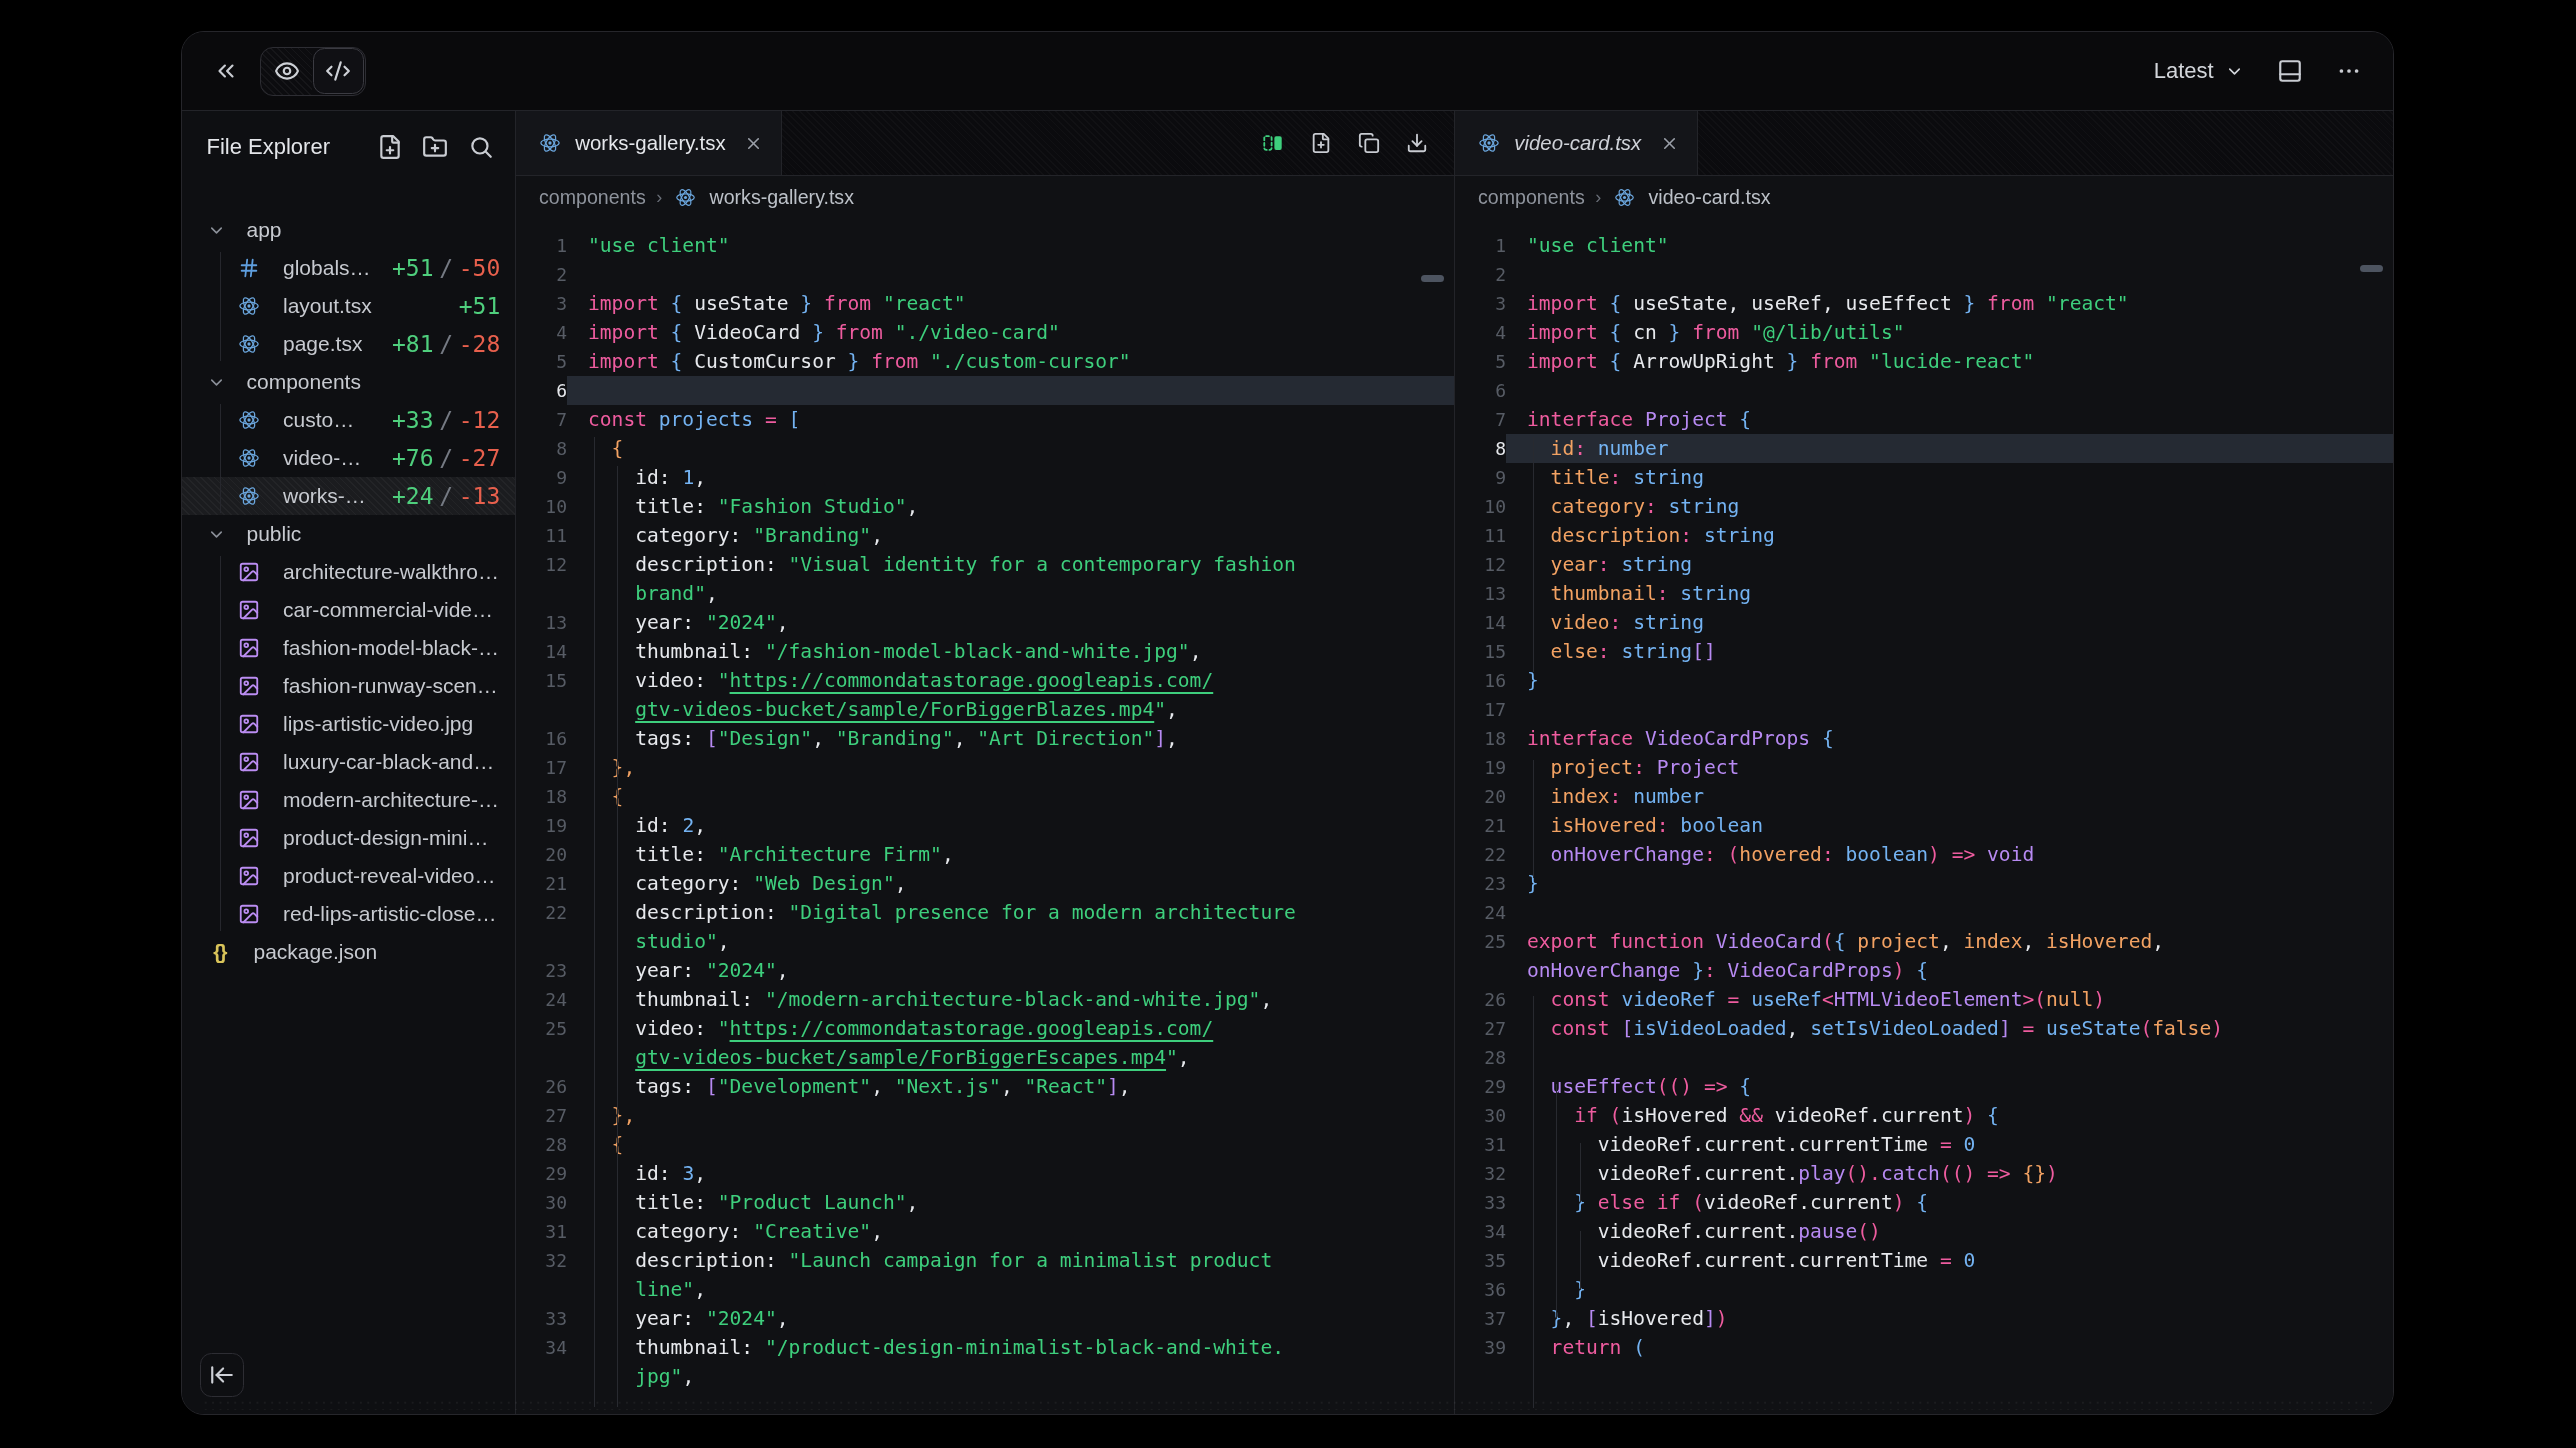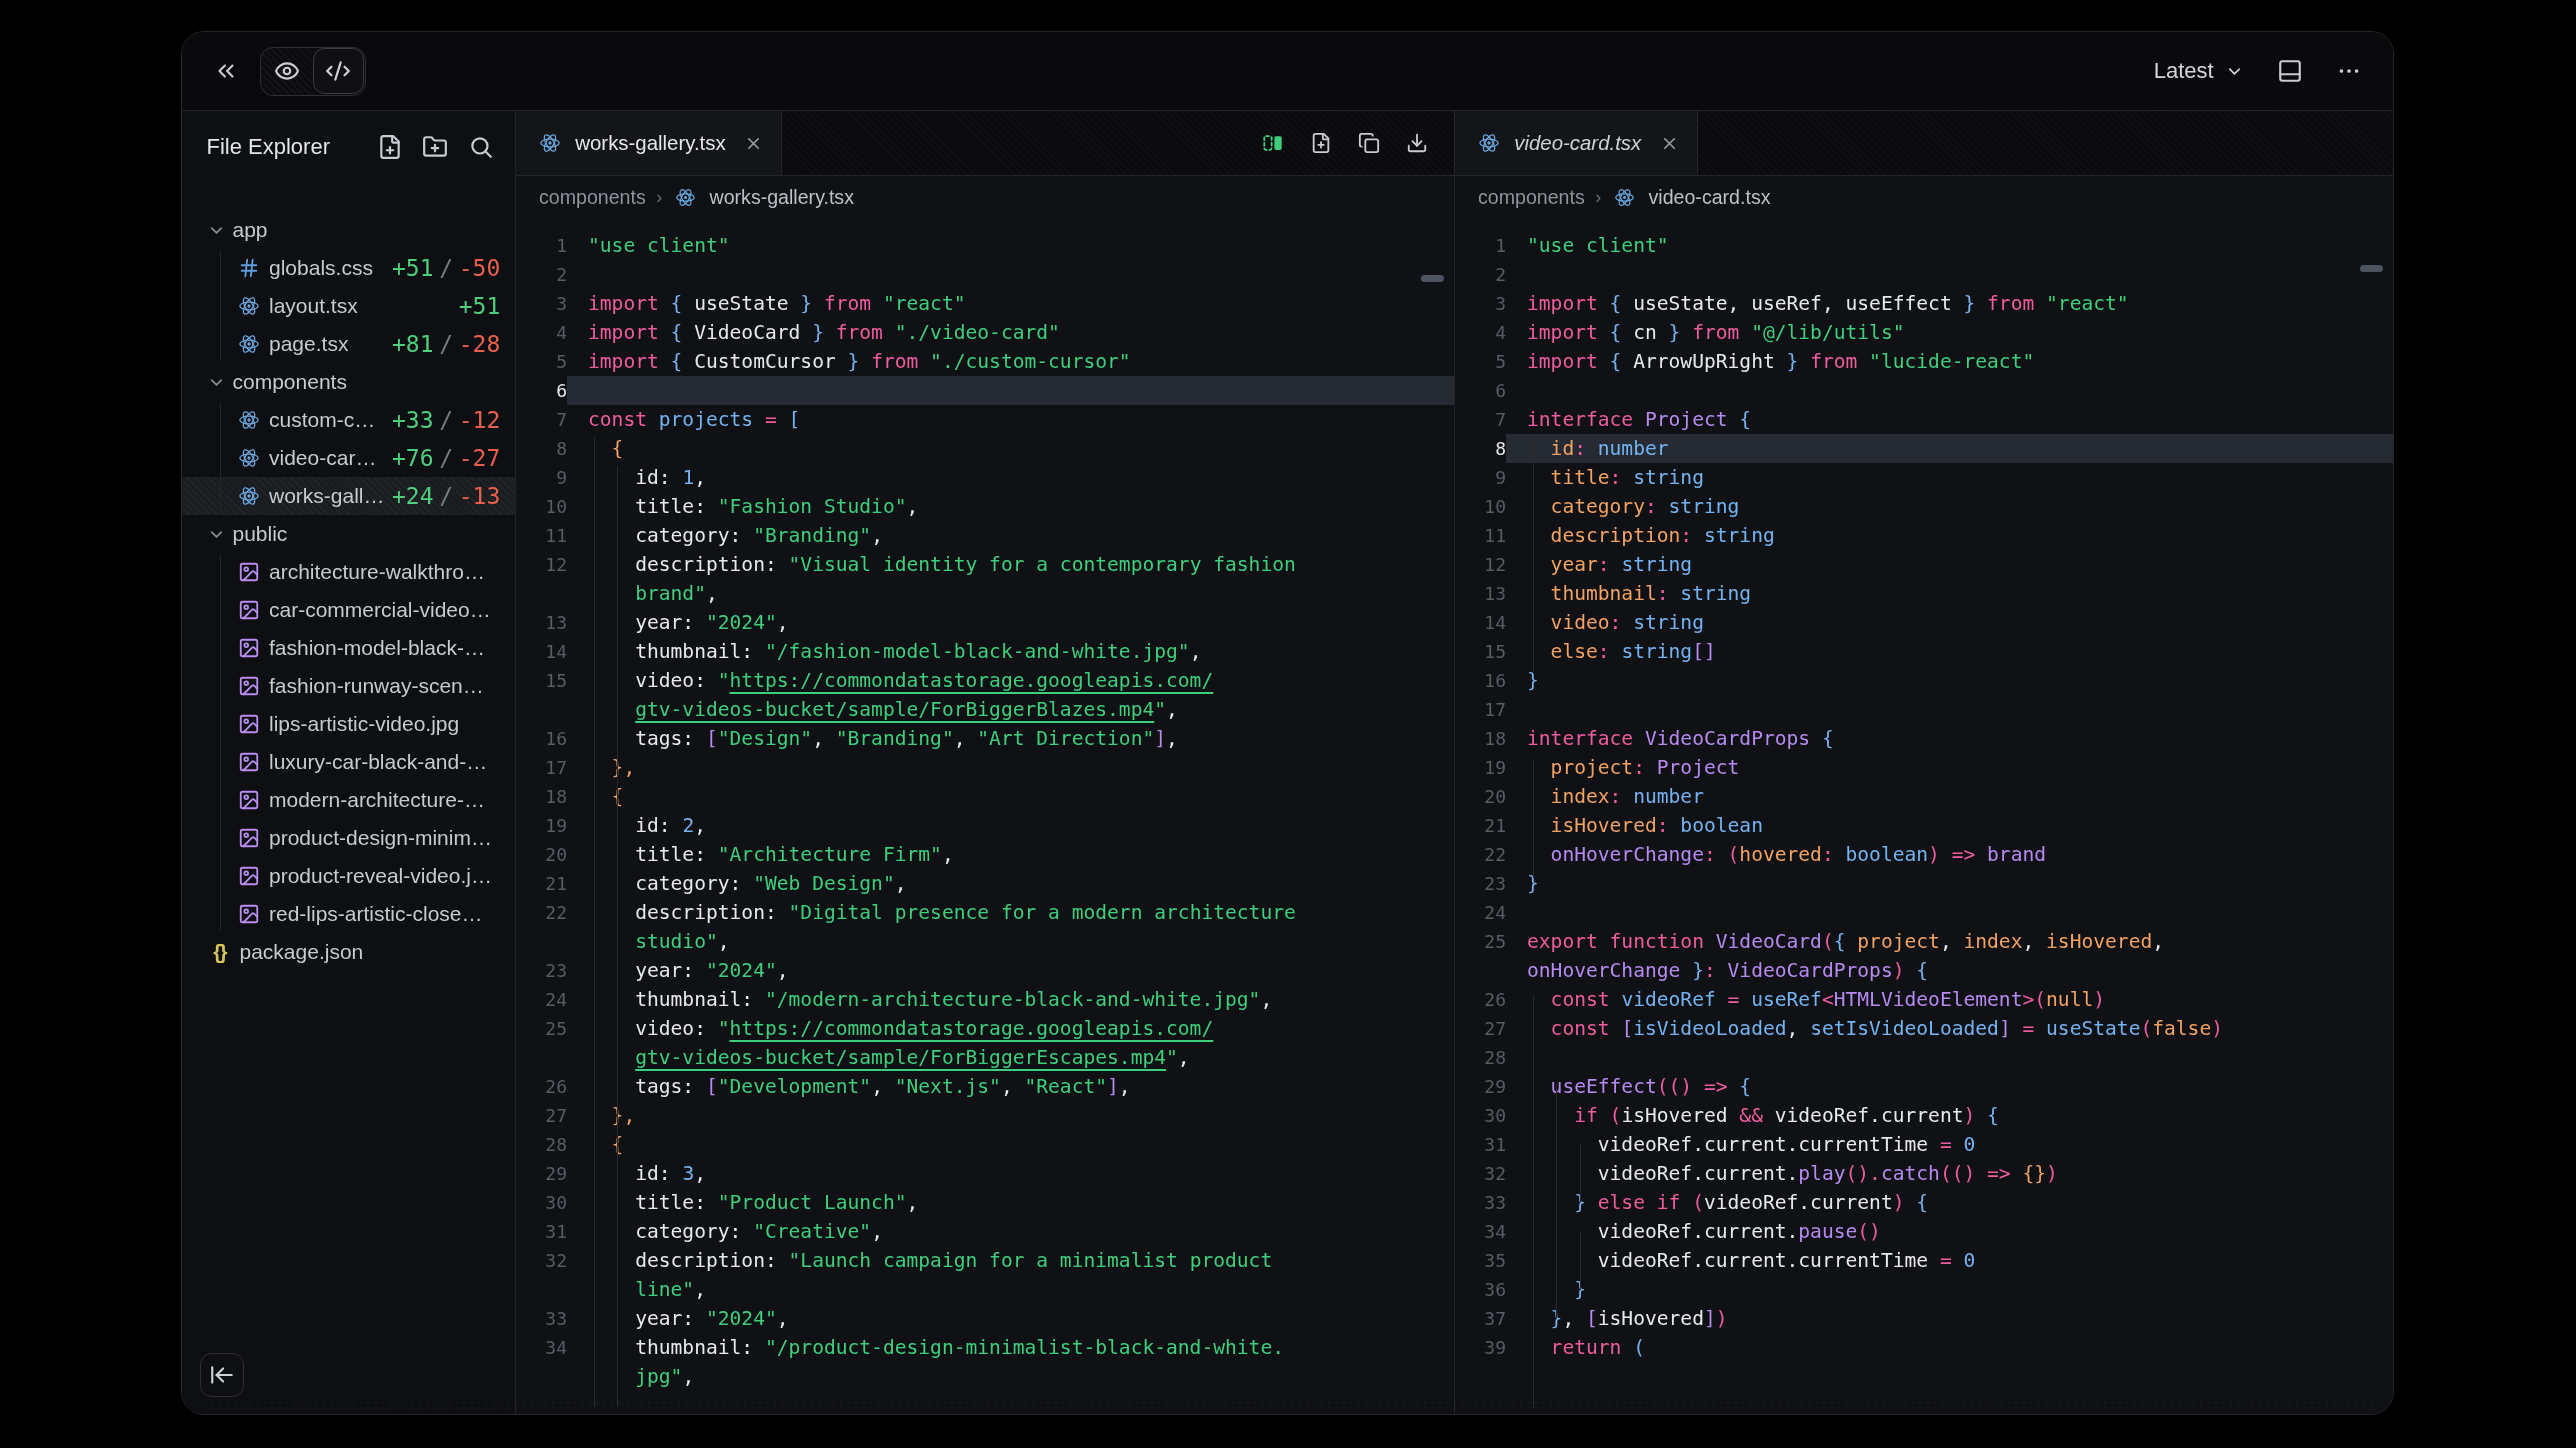--- a/index.html
+++ b/index.html
@@ -33,21 +33,21 @@
   .seg.selected{border:0.8px solid #3b3b42;border-radius:11.4px;background:#101014;margin:0.8px}
   .tb-right{margin-left:auto;display:flex;gap:33px}
   .latest{display:flex;align-items:center;gap:11.4px;font-size:22px;color:#d2d5da;cursor:pointer}
 
   
   .main{flex:1;display:flex;min-height:0}
   .sidebar{width:334px;flex:none;background:var(--sidebar);border-right:0.8px solid var(--border);display:flex;flex-direction:column;position:relative}
   .sb-head{height:72px;flex:none;display:flex;align-items:center;padding:0 21px 0 24.5px;font-size:22px;color:#e3e5e9}
   .sb-icons{margin-left:auto;display:flex;align-items:center;gap:19.6px;color:#a2a7b0}
   .tree{flex:1;overflow:hidden;padding-top:28px;font-size:21px;color:#c7cad0}
-  .trow{height:38px;display:flex;align-items:center;gap:7px;padding:0 14.7px 0 24.5px;cursor:pointer;white-space:nowrap}
+  .trow{height:38px;display:flex;align-items:center;gap:21px;padding:0 14.7px 0 24.5px;cursor:pointer;white-space:nowrap}
   .trow .chev{color:#8a8f98;display:flex}
   .trow .lbl{overflow:hidden;text-overflow:ellipsis}
   .children{position:relative}
   .children::before{content:"";position:absolute;left:38px;top:2.5px;bottom:2.5px;width:0.8px;background:#26272d}
   .children .trow{padding-left:54px}
   .trow.selected{background:rgba(255,255,255,.055);background-image:repeating-linear-gradient(45deg,rgba(255,255,255,.035) 0 1.2px,transparent 1.2px 4.9px)}
   .ficon{width:26px;flex:none;display:flex;justify-content:center;align-items:center}
   .ficon.react-icon{color:var(--icon_react)}
   .ficon.css-icon{color:var(--icon_css)}
   .ficon.image-icon{color:var(--icon_image)}
@@ -606,21 +606,21 @@
             <div class="row"><span class="ln">12</span><span class="lc"><span class="tk-o">  year</span><span class="tk-p">: </span><span class="tk-b">string</span></span></div>
             <div class="row"><span class="ln">13</span><span class="lc"><span class="tk-o">  thumbnail</span><span class="tk-p">: </span><span class="tk-b">string</span></span></div>
             <div class="row"><span class="ln">14</span><span class="lc"><span class="tk-o">  video</span><span class="tk-p">: </span><span class="tk-b">string</span></span></div>
             <div class="row"><span class="ln">15</span><span class="lc"><span class="tk-o">  else</span><span class="tk-p">: </span><span class="tk-b">string</span><span class="tk-g">[]</span></span></div>
             <div class="row"><span class="ln">16</span><span class="lc"><span class="tk-d">}</span></span></div>
             <div class="row"><span class="ln">17</span><span class="lc"></span></div>
             <div class="row"><span class="ln">18</span><span class="lc"><span class="tk-k">interface </span><span class="tk-t">VideoCardProps </span><span class="tk-d">{</span></span></div>
             <div class="row"><span class="ln">19</span><span class="lc"><span class="tk-o">  project</span><span class="tk-p">: </span><span class="tk-t">Project</span></span></div>
             <div class="row"><span class="ln">20</span><span class="lc"><span class="tk-o">  index</span><span class="tk-p">: </span><span class="tk-b">number</span></span></div>
             <div class="row"><span class="ln">21</span><span class="lc"><span class="tk-o">  isHovered</span><span class="tk-p">: </span><span class="tk-b">boolean</span></span></div>
-            <div class="row"><span class="ln">22</span><span class="lc"><span class="tk-t">  onHoverChange</span><span class="tk-p">: (</span><span class="tk-o">hovered</span><span class="tk-p">: </span><span class="tk-b">boolean</span><span class="tk-p">) </span><span class="tk-k">=&gt; </span><span class="tk-t">brand</span></span></div>
+            <div class="row"><span class="ln">22</span><span class="lc"><span class="tk-t">  onHoverChange</span><span class="tk-p">: (</span><span class="tk-o">hovered</span><span class="tk-p">: </span><span class="tk-b">boolean</span><span class="tk-p">) </span><span class="tk-k">=&gt; </span><span class="tk-t">void</span></span></div>
             <div class="row"><span class="ln">23</span><span class="lc"><span class="tk-d">}</span></span></div>
             <div class="row"><span class="ln">24</span><span class="lc"></span></div>
             <div class="row"><span class="ln">25</span><span class="lc"><span class="tk-k">export function </span><span class="tk-t">VideoCard</span><span class="tk-p">(</span><span class="tk-d">{ </span><span class="tk-o">project</span><span class="tk-w">, </span><span class="tk-o">index</span><span class="tk-w">, </span><span class="tk-o">isHovered</span><span class="tk-w">,</span></span></div>
             <div class="row"><span class="ln"></span><span class="lc"><span class="tk-t">onHoverChange</span><span class="tk-d"> }</span><span class="tk-p">: </span><span class="tk-t">VideoCardProps</span><span class="tk-p">) </span><span class="tk-d">{</span></span></div>
             <div class="row"><span class="ln">26</span><span class="lc"><span class="tk-k">  const </span><span class="tk-b">videoRef</span><span class="tk-k"> = </span><span class="tk-b">useRef</span><span class="tk-p">&lt;</span><span class="tk-t">HTMLVideoElement</span><span class="tk-p">&gt;(</span><span class="tk-o">null</span><span class="tk-p">)</span></span></div>
             <div class="row"><span class="ln">27</span><span class="lc"><span class="tk-k">  const </span><span class="tk-g">[</span><span class="tk-b">isVideoLoaded</span><span class="tk-w">, </span><span class="tk-b">setIsVideoLoaded</span><span class="tk-g">]</span><span class="tk-k"> = </span><span class="tk-b">useState</span><span class="tk-p">(</span><span class="tk-o">false</span><span class="tk-p">)</span></span></div>
             <div class="row"><span class="ln">28</span><span class="lc"></span></div>
             <div class="row"><span class="ln">29</span><span class="lc"><span class="tk-t">  useEffect</span><span class="tk-p">(() </span><span class="tk-k">=&gt; </span><span class="tk-d">{</span></span></div>
             <div class="row"><span class="ln">30</span><span class="lc"><span class="tk-k">    if </span><span class="tk-p">(</span><span class="tk-w">isHovered</span><span class="tk-k"> &amp;&amp; </span><span class="tk-w">videoRef.current</span><span class="tk-p">) </span><span class="tk-d">{</span></span></div>
             <div class="row"><span class="ln">31</span><span class="lc"><span class="tk-w">      videoRef.current.currentTime</span><span class="tk-k"> = </span><span class="tk-n">0</span></span></div>

